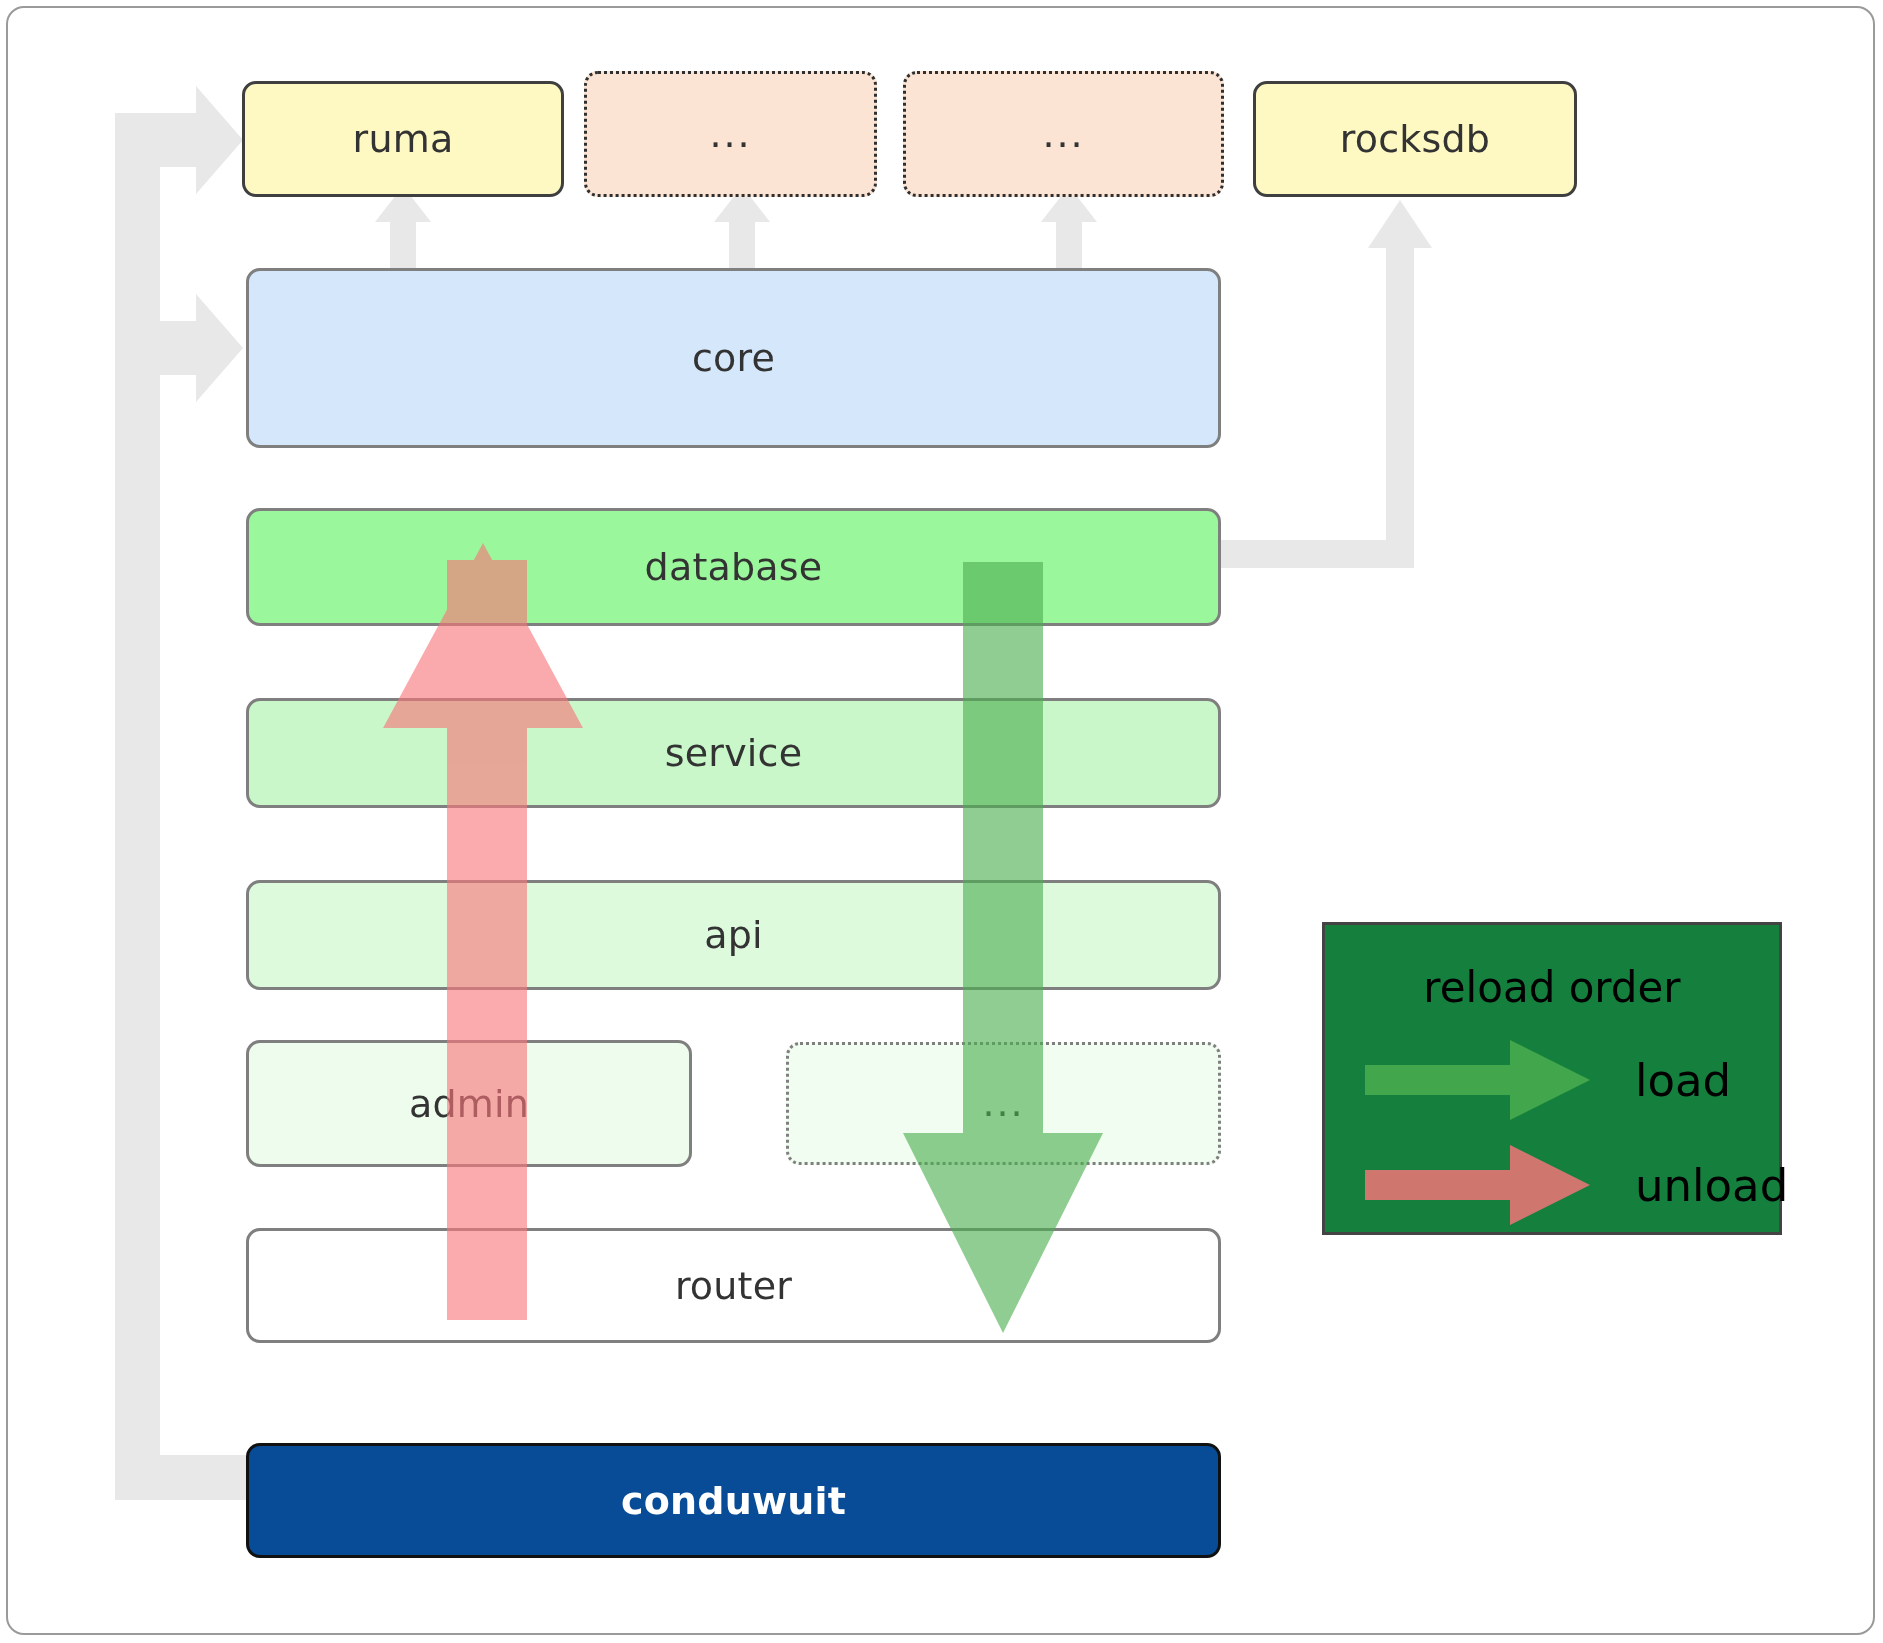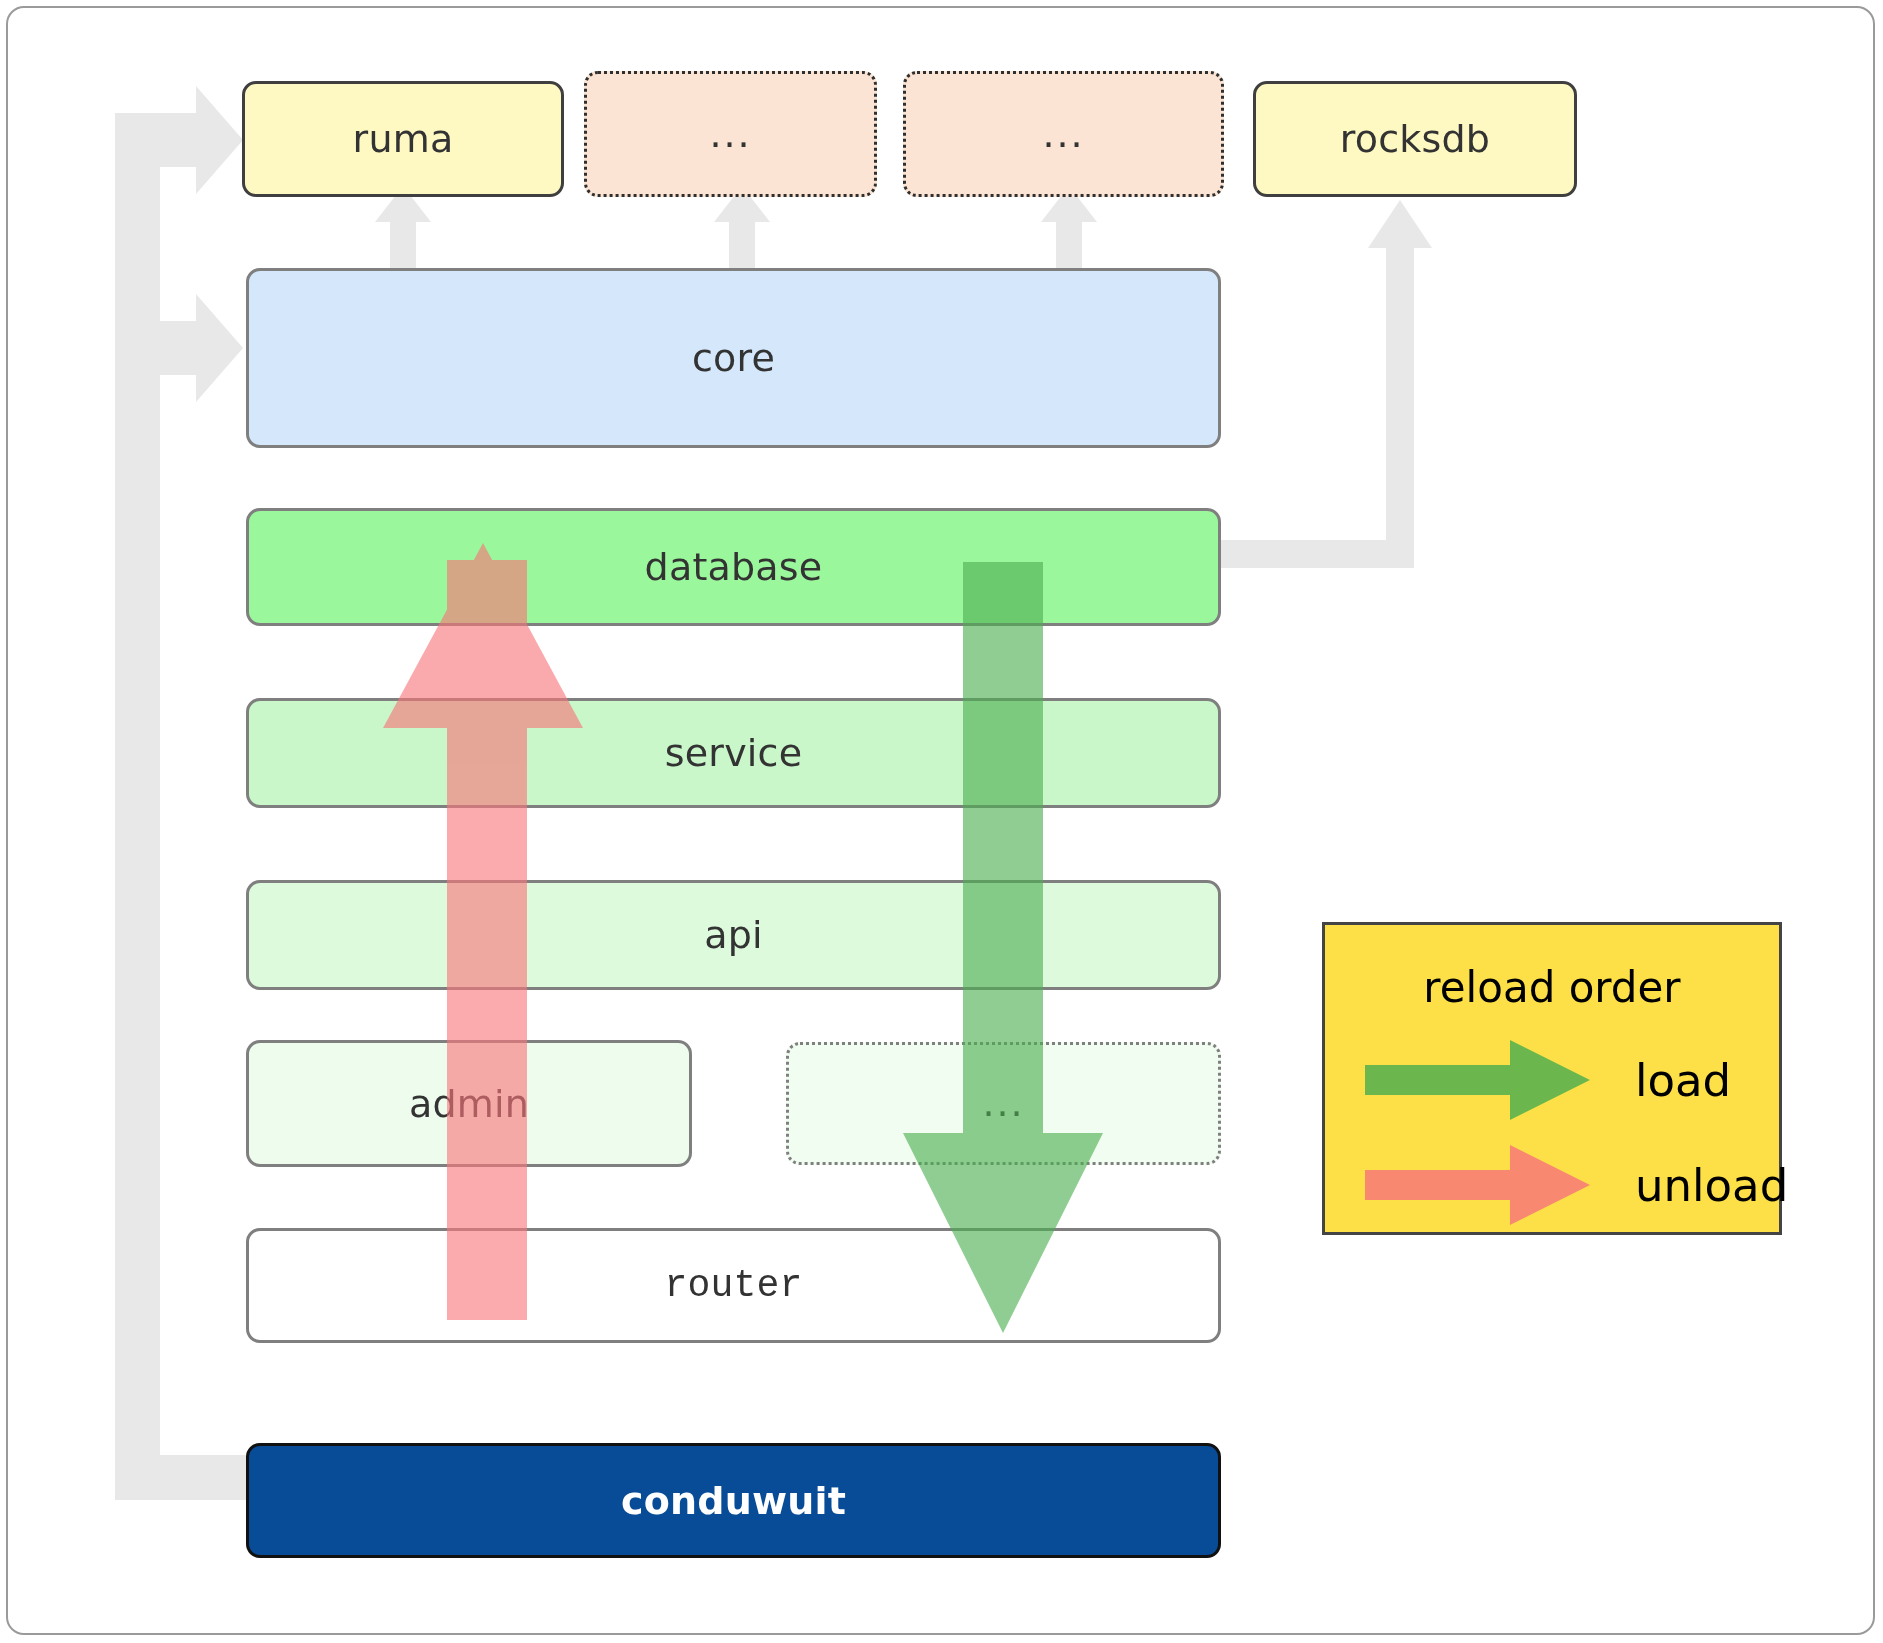--- a/index.html
+++ b/index.html
@@ -105,21 +105,21 @@
     pointer-events: none;
   }
 
   
   #legend {
     position: absolute;
     left: 1322px;
     top: 922px;
     width: 460px;
     height: 313px;
-    background: #fde047;
+    background: #15803d;
     border: 3px solid #444444;
     box-sizing: border-box;
     z-index: 6;
   }
   #legend-title {
     position: absolute;
     left: 0; top: 38px;
     width: 100%;
     text-align: center;
     font-size: 42px;
@@ -201,21 +201,21 @@
   </div>
 
   <div class="node node-admin" style="left:246px; top:1040px; width:446px; height:127px;">
     <span>admin</span>
   </div>
 
   <div class="node node-inner-dots" style="left:786px; top:1042px; width:435px; height:123px;">
     <span class="dots-label">...</span>
   </div>
 
-  <div class="node node-router" style="left:246px; top:1228px; width:975px; height:115px;font-family:Liberation Mono, monospace;">
+  <div class="node node-router" style="left:246px; top:1228px; width:975px; height:115px;">
     <span>router</span>
   </div>
 
   <div class="node node-conduwuit" style="left:246px; top:1443px; width:975px; height:115px;">
     <span>conduwuit</span>
   </div>
 
   <svg id="flowarrows" viewBox="0 0 1883 1643" xmlns="http://www.w3.org/2000/svg">
 
     <g opacity="0.62">

